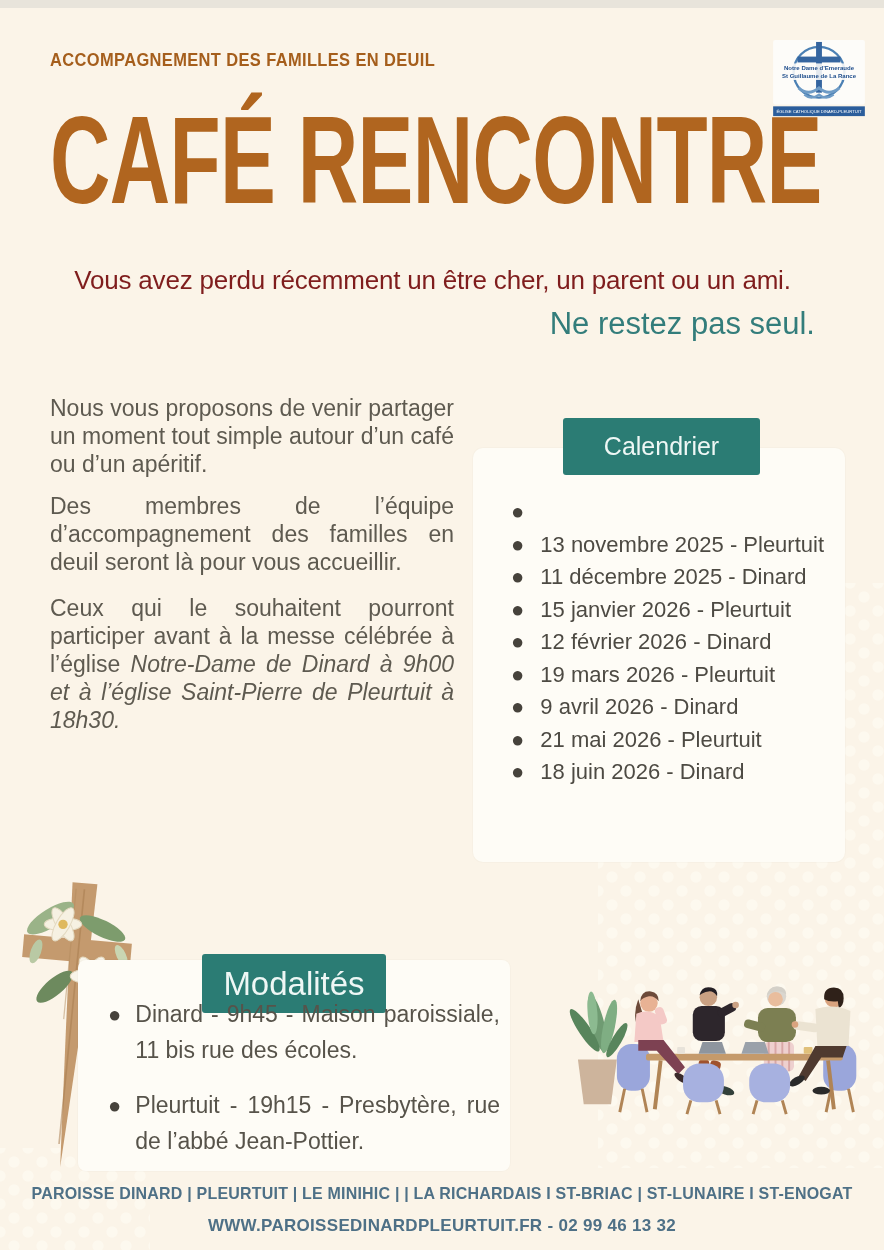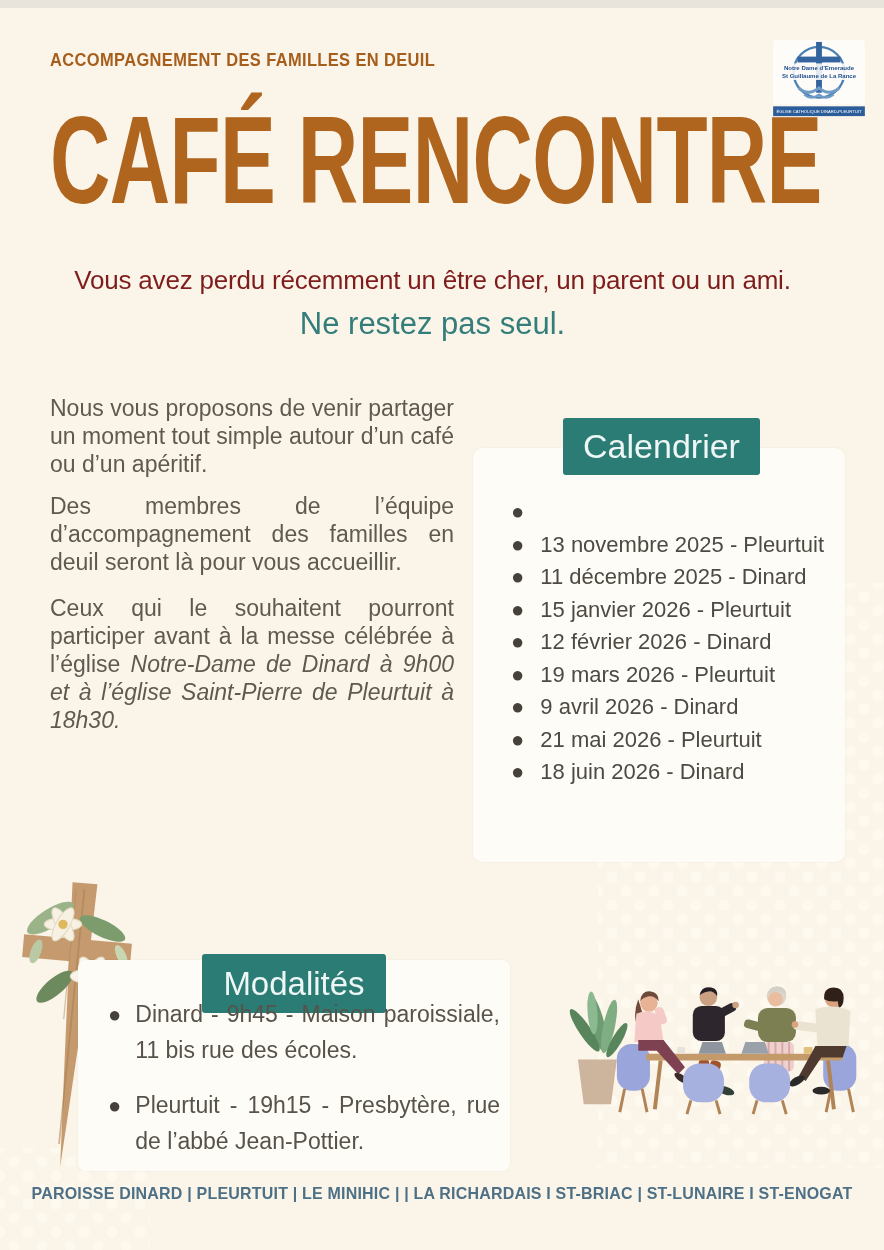--- a/index.html
+++ b/index.html
@@ -18,35 +18,35 @@
   .kicker{position:absolute;left:50px;top:42px;color:#a55e1c;font-size:17.5px;
     font-weight:700;letter-spacing:.4px;transform:scaleX(.94);transform-origin:0 50%;white-space:nowrap;}
 
   .title{position:absolute;left:50px;top:90px;color:#b0651f;font-size:124px;font-weight:700;
     line-height:1;letter-spacing:-1px;white-space:nowrap;transform:scaleX(.675);transform-origin:0 0;}
 
   .logo{position:absolute;left:772px;top:32px;width:94px;height:80px;z-index:2;}
 
   .intro-1{position:absolute;left:50px;top:257px;width:765px;text-align:center;
     color:#7f1d1d;font-size:26px;font-weight:500;letter-spacing:-.2px;white-space:nowrap;}
-  .intro-2{position:absolute;left:50px;top:298px;width:765px;text-align:center;
+  .intro-2{position:absolute;left:50px;top:298px;width:765px;text-align:right;
     color:#337d7b;font-size:31px;font-weight:500;}
 
   .body-col{position:absolute;left:50px;top:386px;width:404px;color:#5e5a50;
     font-size:23px;line-height:28px;text-align:justify;}
   .body-col p{margin:0 0 14px 0;}
   .body-col .it{font-style:italic;}
 
   .card{position:absolute;background:#fefcf6;border-radius:10px;z-index:2;box-shadow:0 0 0 1px rgba(0,0,0,0.015);}
   .cal-card{left:473px;top:440px;width:372px;height:414px;}
   .mod-card{left:78px;top:952px;width:432px;height:211px;border-radius:8px;}
 
   .badge{position:absolute;background:#2b7c74;color:#eef7f5;display:flex;
     align-items:center;justify-content:center;z-index:3;border-radius:3px;font-weight:500;}
-  .cal-badge{left:563px;top:410px;width:197px;height:57px;font-size:34px;}
+  .cal-badge{left:563px;top:410px;width:197px;height:57px;font-size:25px;}
   .mod-badge{left:202px;top:946px;width:184px;height:59px;font-size:33px;}
 
   ul.blist{list-style:none;margin:0;padding:0;}
   .cal-list{position:absolute;left:511px;top:492px;width:320px;z-index:4;color:#4d4a43;font-size:22px;}
   .cal-list li{display:flex;align-items:baseline;margin-bottom:9.5px;line-height:23px;}
   .mod-list{position:absolute;left:108px;top:988px;width:392px;z-index:4;color:#57534a;font-size:23px;}
   .mod-list li{display:flex;align-items:baseline;margin-bottom:19px;line-height:36px;}
   .blist .dot{flex:0 0 auto;margin-right:16px;color:#46423b;font-size:22px;}
   .mod-list .dot{margin-right:14px;}
   .cal-list .itx{white-space:nowrap;}
@@ -261,15 +261,16 @@
     <g>
       <rect x="126" y="96" width="42" height="40" rx="17" fill="#a7b1e0"></rect>
       <path d="M134,134 l-4,14 M160,134 l4,14" stroke="#b08455" stroke-width="3" fill="none"></path>
       <rect x="194" y="96" width="42" height="40" rx="17" fill="#a7b1e0"></rect>
       <path d="M202,134 l-4,14 M228,134 l4,14" stroke="#b08455" stroke-width="3" fill="none"></path>
     </g>
   </svg>
 
   <div class="footer">
     <div class="f1">PAROISSE DINARD | PLEURTUIT | LE MINIHIC | | LA RICHARDAIS I ST-BRIAC | ST-LUNAIRE I ST-ENOGAT</div>
+    <div class="f2">WWW.PAROISSEDINARDPLEURTUIT.FR - 02 99 46 13 32</div>
   </div>
 
 </div>
 
 </body></html>

